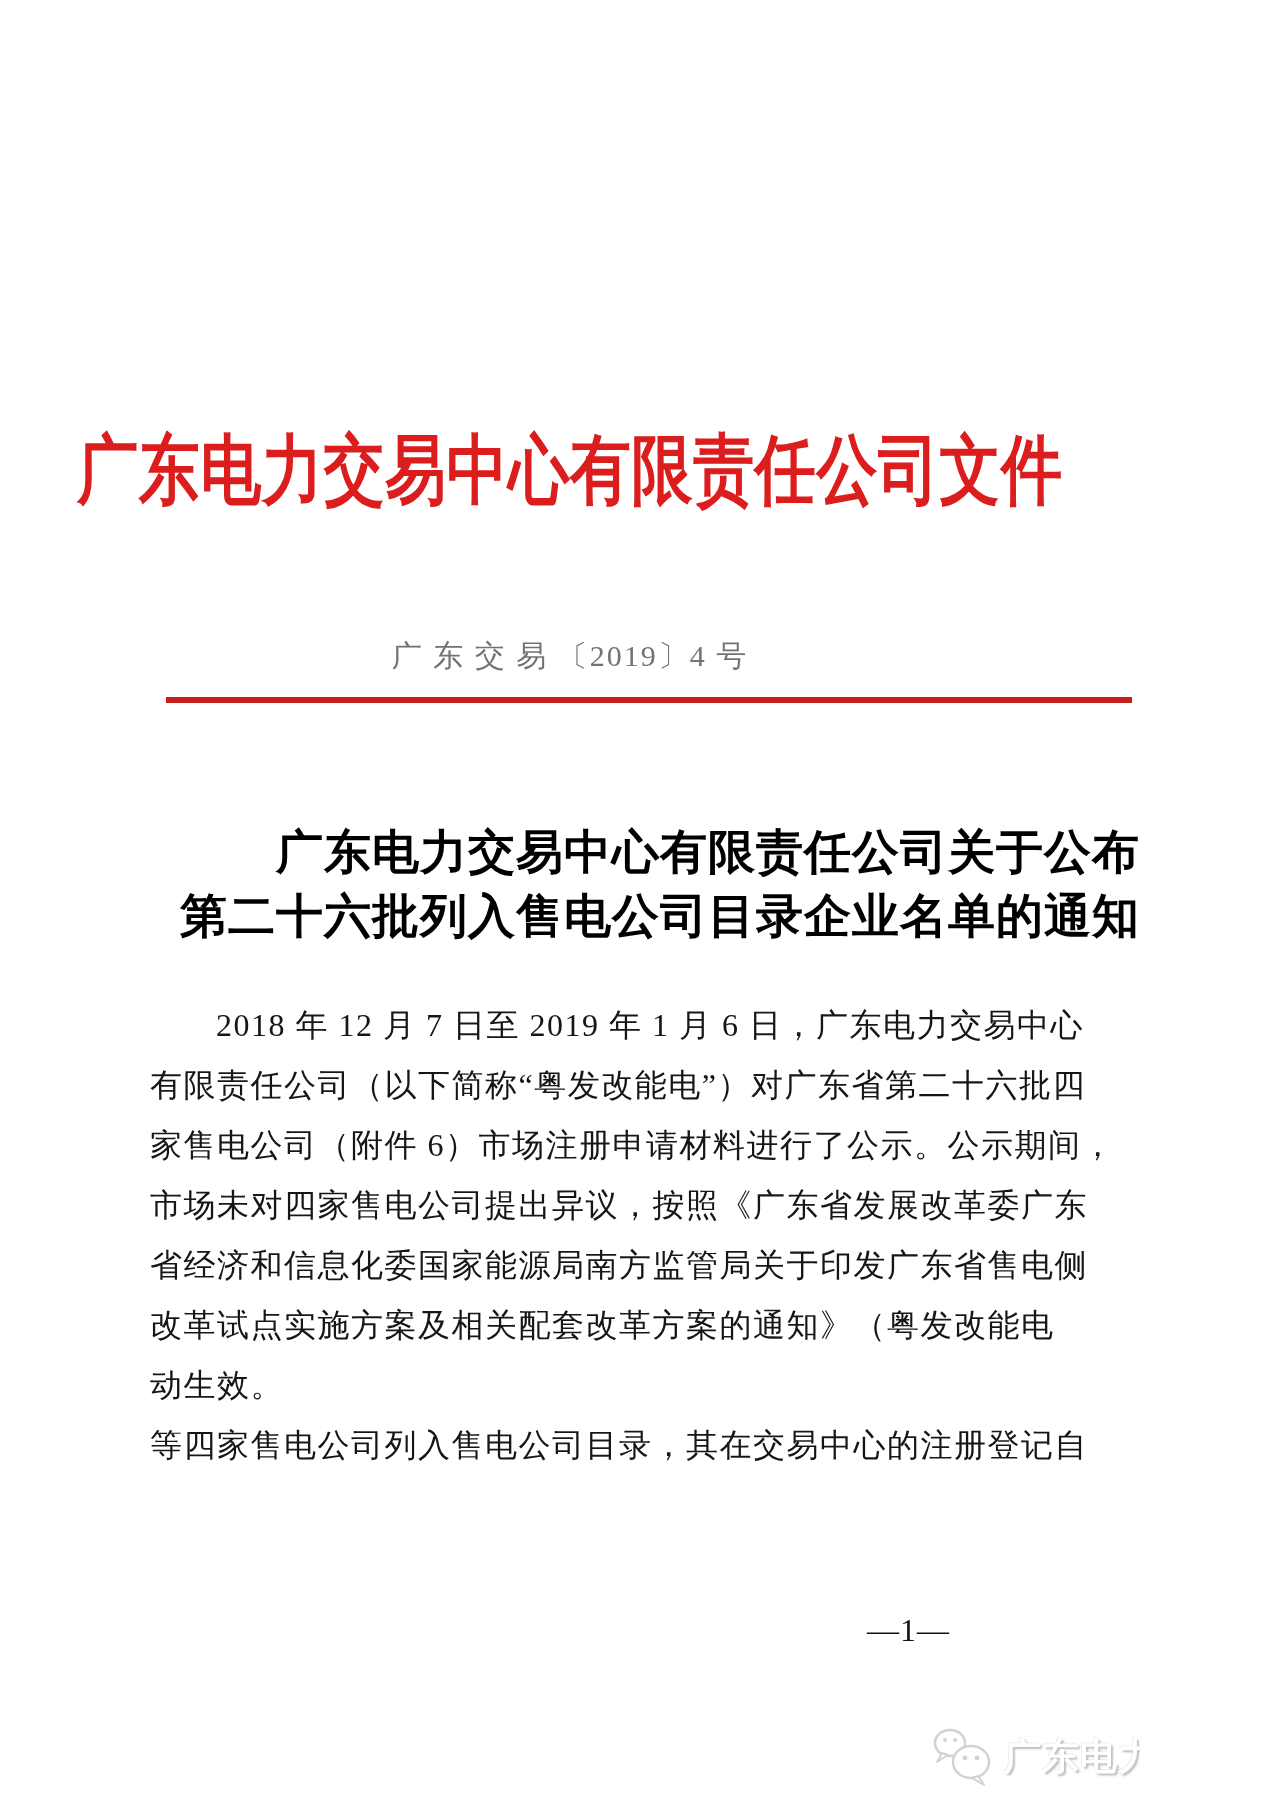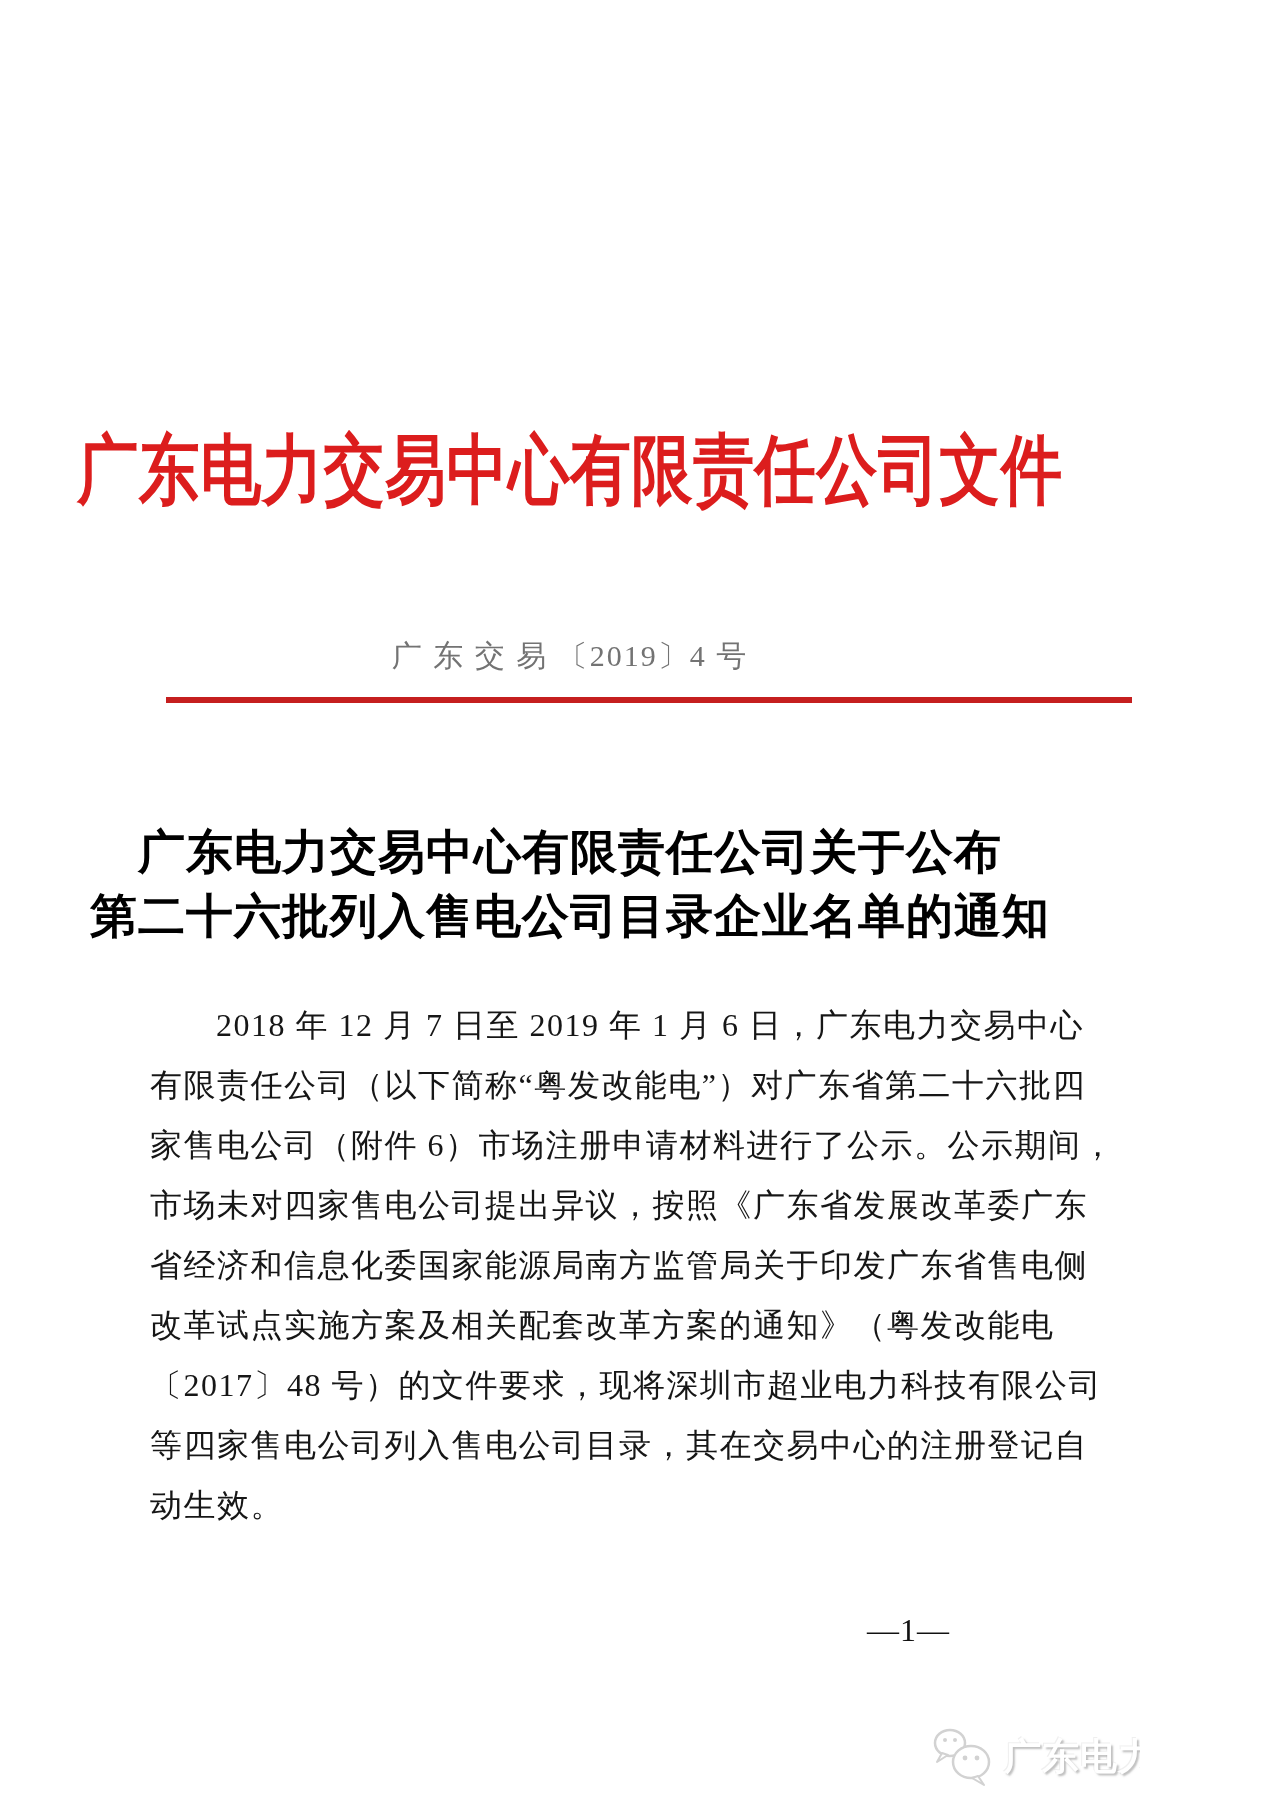--- a/index.html
+++ b/index.html
@@ -53,21 +53,21 @@
     left:166px;
     width:966px;
     height:6px;
     background:var(--rule-red);
   }
   .doc-title{
     position:absolute;
     top:820px;
     left:0;
     width:100%;
-    text-align:center;
+    text-align:right;
     font-weight:bold;
     font-size:47px;
     line-height:64px;
     color:#000;
     letter-spacing:1px;
   }
   .body-block{
     position:absolute;
     top:995px;
     left:150px;
@@ -136,23 +136,22 @@
     <div>第二十六批列入售电公司目录企业名单的通知</div>
   </div>
 
   <div class="body-block">
     <div class="body-line indent">2018 年 12 月 7 日至 2019 年 1 月 6 日，广东电力交易中心</div>
     <div class="body-line">有限责任公司（以下简称“粤发改能电”）对广东省第二十六批四</div>
     <div class="body-line">家售电公司（附件 6）市场注册申请材料进行了公示。公示期间，</div>
     <div class="body-line">市场未对四家售电公司提出异议，按照《广东省发展改革委广东</div>
     <div class="body-line">省经济和信息化委国家能源局南方监管局关于印发广东省售电侧</div>
     <div class="body-line">改革试点实施方案及相关配套改革方案的通知》（粤发改能电</div>
-    <div class="body-line">〔2017〕48 号）的文件要求，现将深圳市超业电力科技有限公司</div>
+    <div class="body-line">动生效。</div>
     <div class="body-line">等四家售电公司列入售电公司目录，其在交易中心的注册登记自</div>
-    <div class="body-line">动生效。</div>
   </div>
 
   <div class="page-number">—1—</div>
 
   <div class="watermark">
     <svg class="watermark-logo" viewBox="0 0 68 62" xmlns="http://www.w3.org/2000/svg">
 
       <ellipse cx="22" cy="17" rx="15" ry="13" fill="#ffffff" stroke="#d2d2d2" stroke-width="2.5"></ellipse>
       <path d="M14 27 L9 36 L20 29 Z" fill="#ffffff" stroke="#d2d2d2" stroke-width="2" stroke-linejoin="round"></path>
       <circle cx="17" cy="14" r="2" fill="#d2d2d2"></circle>

